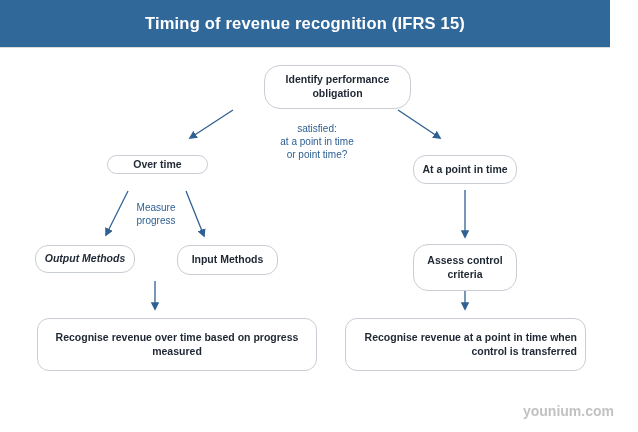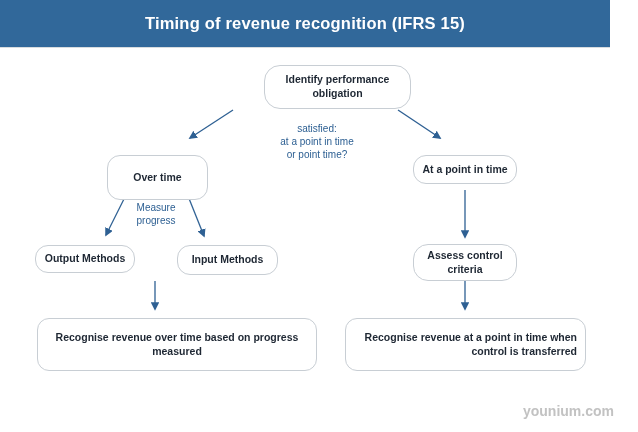--- a/index.html
+++ b/index.html
@@ -52,37 +52,37 @@
     <line x1="186" y1="191" x2="204" y2="236" stroke="#2e6093" stroke-width="1.3" marker-end="url(#ah)"></line>
     <line x1="465" y1="190" x2="465" y2="237" stroke="#2e6093" stroke-width="1.3" marker-end="url(#ah)"></line>
     <line x1="155" y1="281" x2="155" y2="309" stroke="#2e6093" stroke-width="1.3" marker-end="url(#ah)"></line>
     <line x1="465" y1="280" x2="465" y2="309" stroke="#2e6093" stroke-width="1.3" marker-end="url(#ah)"></line>
   </svg>
 
   <div class="node" style="left:244px;top:65px;width:147px;height:44px;border-radius:16px;margin-left:20px;">
     <span>Identify performance obligation</span>
   </div>
 
-  <div class="node" style="left:107px;top:155px;width:101px;height:45px;border-radius:13px;">
+  <div class="node" style="left:107px;top:155px;width:101px;height:19px;border-radius:13px;">
     <span>Over time</span>
   </div>
 
   <div class="node" style="left:413px;top:155px;width:104px;height:29px;border-radius:13px;">
     <span>At a point in time</span>
   </div>
 
-  <div class="node" style="left:35px;top:245px;width:100px;height:28px;border-radius:13px;">
+  <div class="node" style="left:35px;top:245px;width:100px;height:28px;border-radius:13px;font-style:italic;">
     <span>Output Methods</span>
   </div>
 
   <div class="node" style="left:177px;top:245px;width:101px;height:30px;border-radius:13px;">
     <span>Input Methods</span>
   </div>
 
-  <div class="node" style="left:413px;top:244px;width:104px;height:37px;border-radius:15px;">
+  <div class="node" style="left:413px;top:244px;width:104px;height:47px;border-radius:15px;">
     <span>Assess control criteria</span>
   </div>
 
   <div class="node" style="left:37px;top:318px;width:280px;height:53px;border-radius:12px;">
     <span>Recognise revenue over time based on progress measured</span>
   </div>
 
   <div class="node" style="left:345px;top:318px;width:241px;height:53px;border-radius:12px;text-align:right;">
     <span>Recognise revenue at a point in time when control is transferred</span>
   </div>

